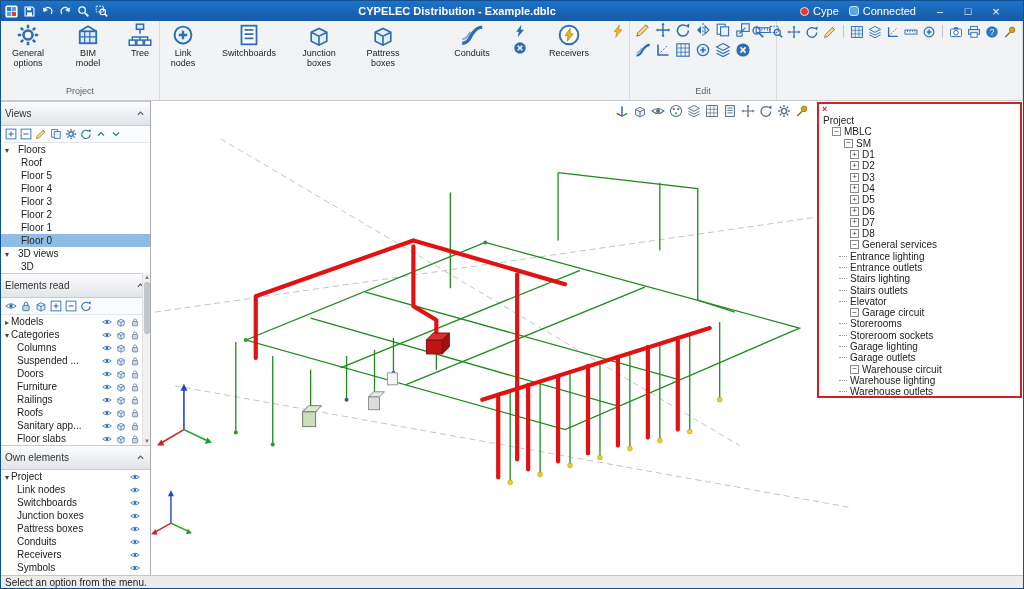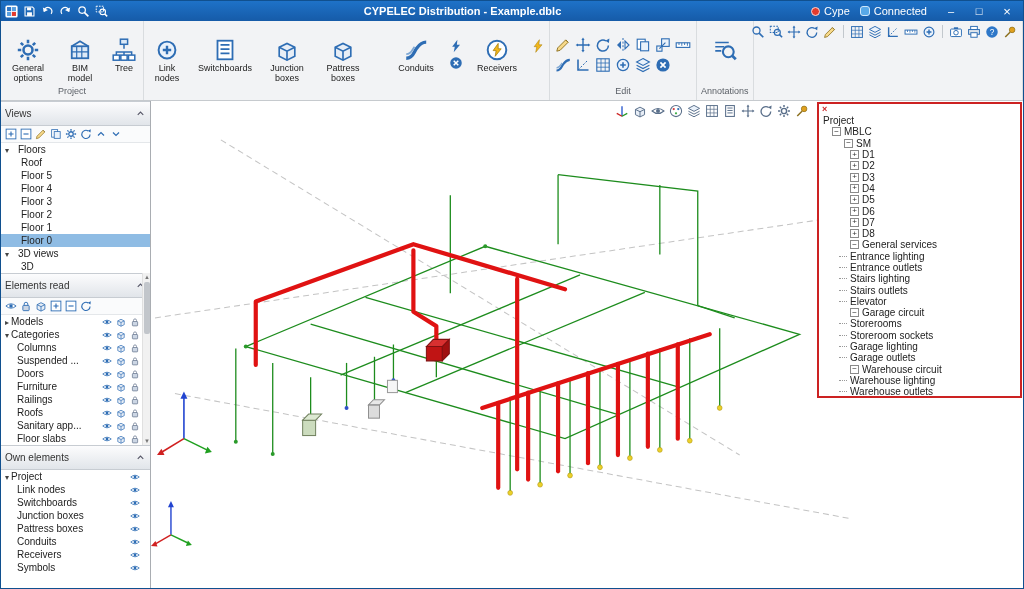--- a/index.html
+++ b/index.html
@@ -6,35 +6,35 @@
   html,body { width:1024px; height:589px; }
   body { font-family: "Liberation Sans", sans-serif; background:#555; -webkit-user-select:none; user-select:none; }
   .window { width:1024px; height:589px; display:flex; flex-direction:column; background:#f2f3f5; border:1px solid #10508f; overflow:hidden; position:relative; }
 
   
   .titlebar { height:20px; flex:0 0 20px; background:linear-gradient(#1e72c8,#165ba8); display:flex; align-items:center; color:#fff; font-size:11px; padding-left:2px; }
   .tb-left { display:flex; align-items:center; gap:5px; padding:0 6px 0 2px; }
   .tb-ic { width:13px; height:13px; color:#fff; display:block; }
   .tb-btn { display:flex; align-items:center; cursor:default; }
   .tb-title { flex:1; text-align:center; white-space:nowrap; overflow:hidden;font-weight:bold; }
-  .tb-right { display:flex; align-items:center; gap:10px; padding-right:2px; }
+  .tb-right { display:flex; align-items:center; gap:10px; padding-right:13px; }
   .tb-badge { display:flex; align-items:center; gap:4px; }
   .dot-red { width:9px; height:9px; border-radius:50%; background:#e23b2e; border:1px solid #ffd9d4; display:inline-block; }
   .dot-blue { width:10px; height:10px; border-radius:3px; background:#57a8e8; border:1px solid #cfe7fb; display:inline-block; }
   .winbtns { display:flex; }
   .winbtn { width:28px; height:20px; display:flex; align-items:center; justify-content:center; font-size:11px; }
   .wmin::before { content:"–"; } .wmax::before { content:"□"; } .wclo::before { content:"×"; font-size:13px; }
 
   
   .ribbon { height:80px; flex:0 0 80px; background:#f2f3f5; border-bottom:1px solid #c6cace; display:flex; position:relative; }
   .quickbar { position:absolute; top:3px; right:6px; display:flex; align-items:center; gap:4px; height:15px; }
   .qico { width:14px; height:14px; color:#2e6db4; display:block; }
   .qsep { width:1px; height:13px; background:#c2c7cc; margin:0 2px; }
   .rgroup { display:flex; flex-direction:column; border-right:1px solid #d9dcdf; padding:0 4px; }
-  .rgroup-content { flex:1; display:flex; align-items:flex-start; padding-top:15px; gap:10px; }
+  .rgroup-content { flex:1; display:flex; align-items:flex-start; gap:18px; }
   .rgroup-label { height:14px; font-size:9px; color:#5a5f66; text-align:center; padding-bottom:2px; }
   .rbtn { display:flex; flex-direction:column; align-items:center; gap:2px; padding:2px 1px; border-radius:3px; cursor:default; }
   .rbtn .ic { width:24px; height:24px; color:#2e6db4; display:block; }
   .rbtn .lbl { font-size:9px; line-height:1.1; text-align:center; color:#222; white-space:normal; }
   .w30{width:30px}.w38{width:38px}.w40{width:40px}.w46{width:46px}.w48{width:48px}.w58{width:58px}.w64{width:64px}
   .subcol { display:flex; flex-direction:column; gap:3px; padding-top:3px; }
   .subico { width:14px; height:14px; color:#2e6db4; display:block; }
   .editgrid { display:grid; grid-template-columns:repeat(7,18px); grid-auto-rows:18px; gap:2px; }
   .eico { width:16px; height:16px; color:#2e6db4; display:block; margin:1px; }
   .vsep { width:1px; background:#d9dcdf; margin:14px 3px 4px; }
@@ -496,30 +496,20 @@
               <use href="#i-layers"></use>
             </svg>
           <svg class="eico">
               <use href="#i-del"></use>
             </svg>
         </div>
       </div>
       <div class="rgroup-label">Edit</div>
     </div>
 
-    <div class="rgroup">
-      <div class="rgroup-content" style="justify-content:center">
-        <div class="rbtn w38">
-            <svg class="ic">
-              <use href="#i-annot"></use>
-            </svg>
-          </div>
-      </div>
-      <div class="rgroup-label">Annotations</div>
-    </div>
 
     <div class="rspacer"></div>
 
   </div>
 
   <div class="main">
 
     <div class="sidebar">
 
       <div class="panel">
@@ -1036,13 +1026,16 @@
             <span class="blbl">Warehouse lighting</span>
           </div>
         <div class="brow l4">
             <span class="dash"></span>
             <span class="blbl">Warehouse outlets</span>
           </div>
       </div>
     </div>
   </div>
 
+  <div class="statusbar">
+    <span>Select an option from the menu.</span>
+  </div>
 </div>
 
 </body></html>

